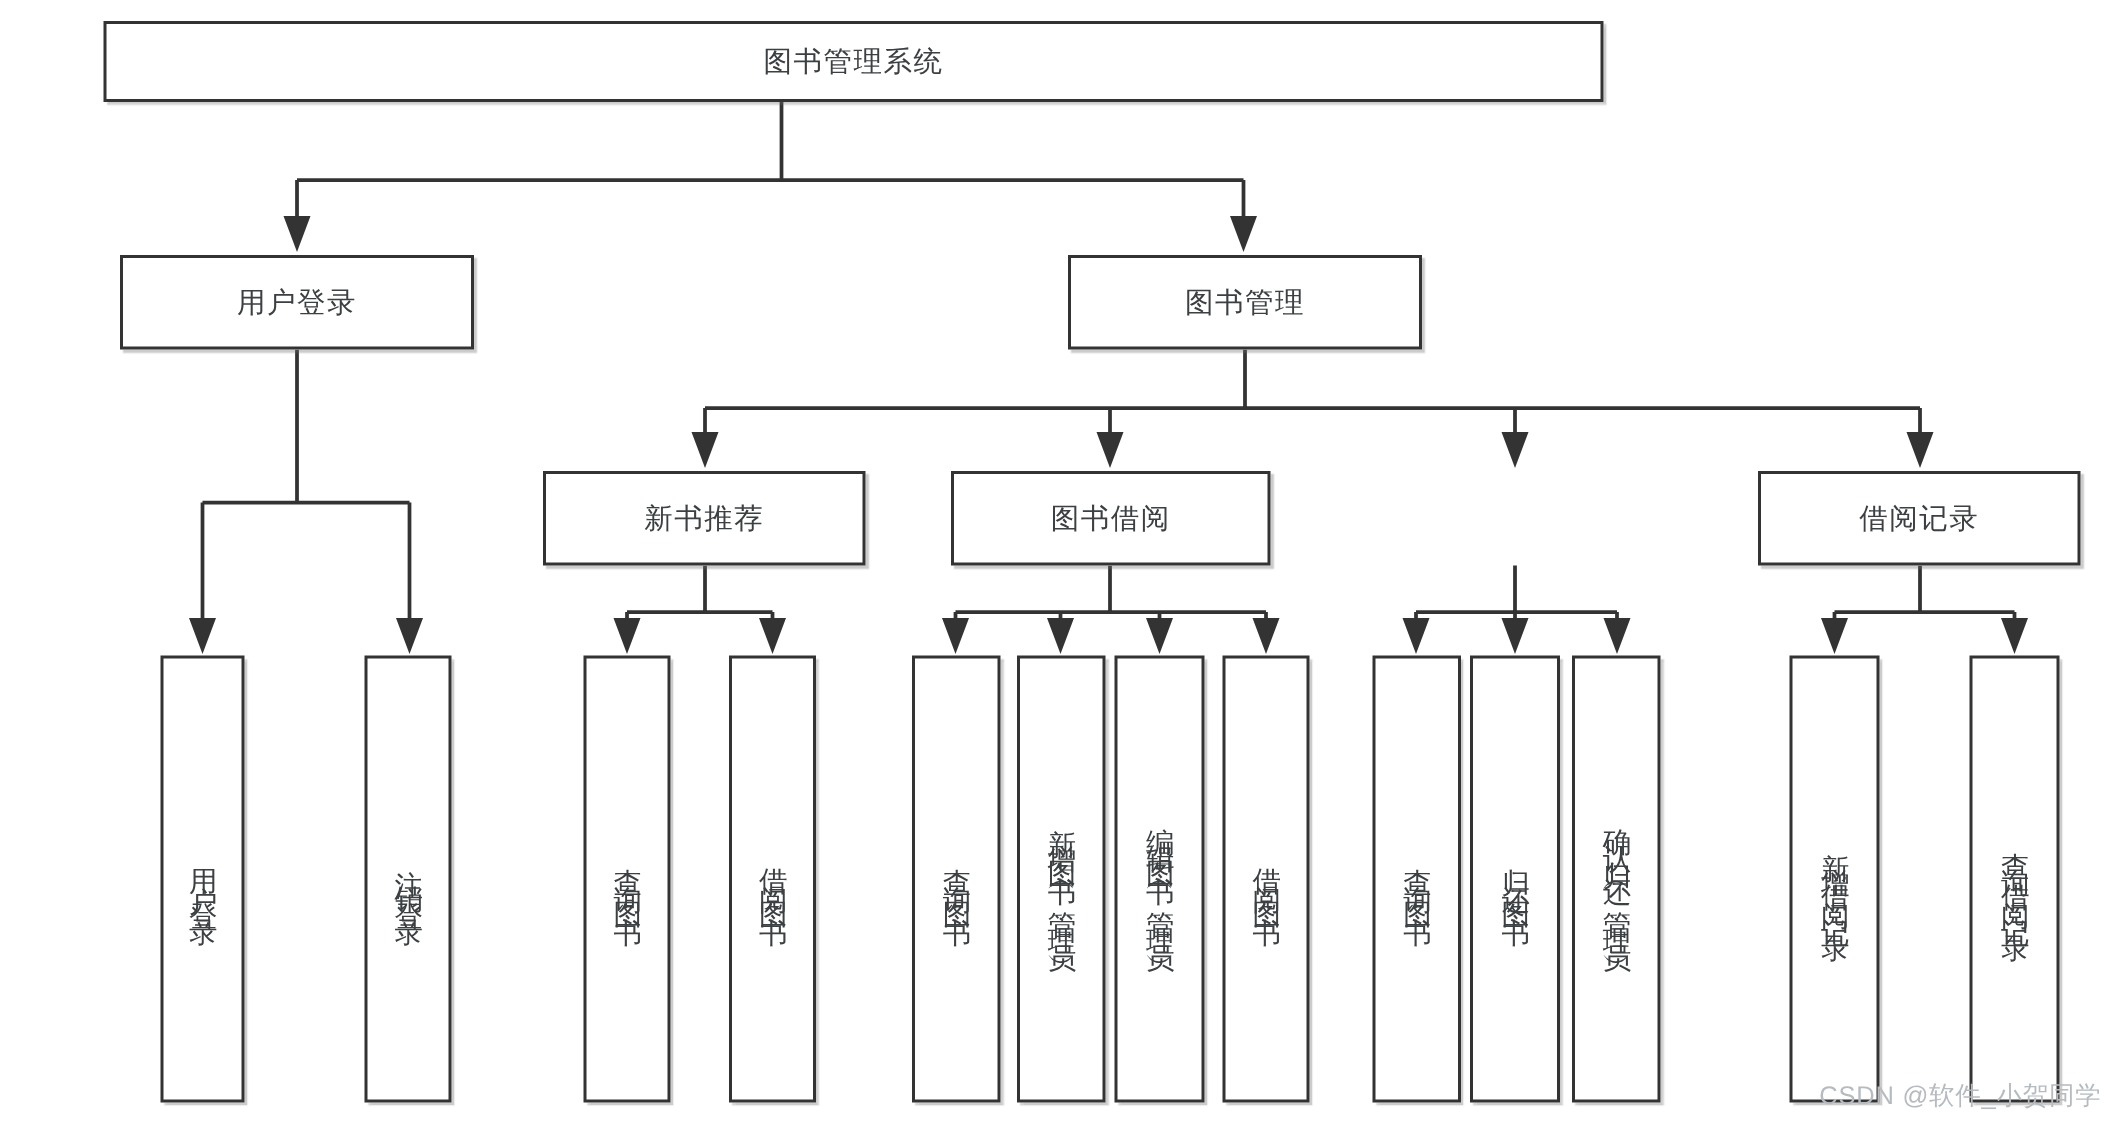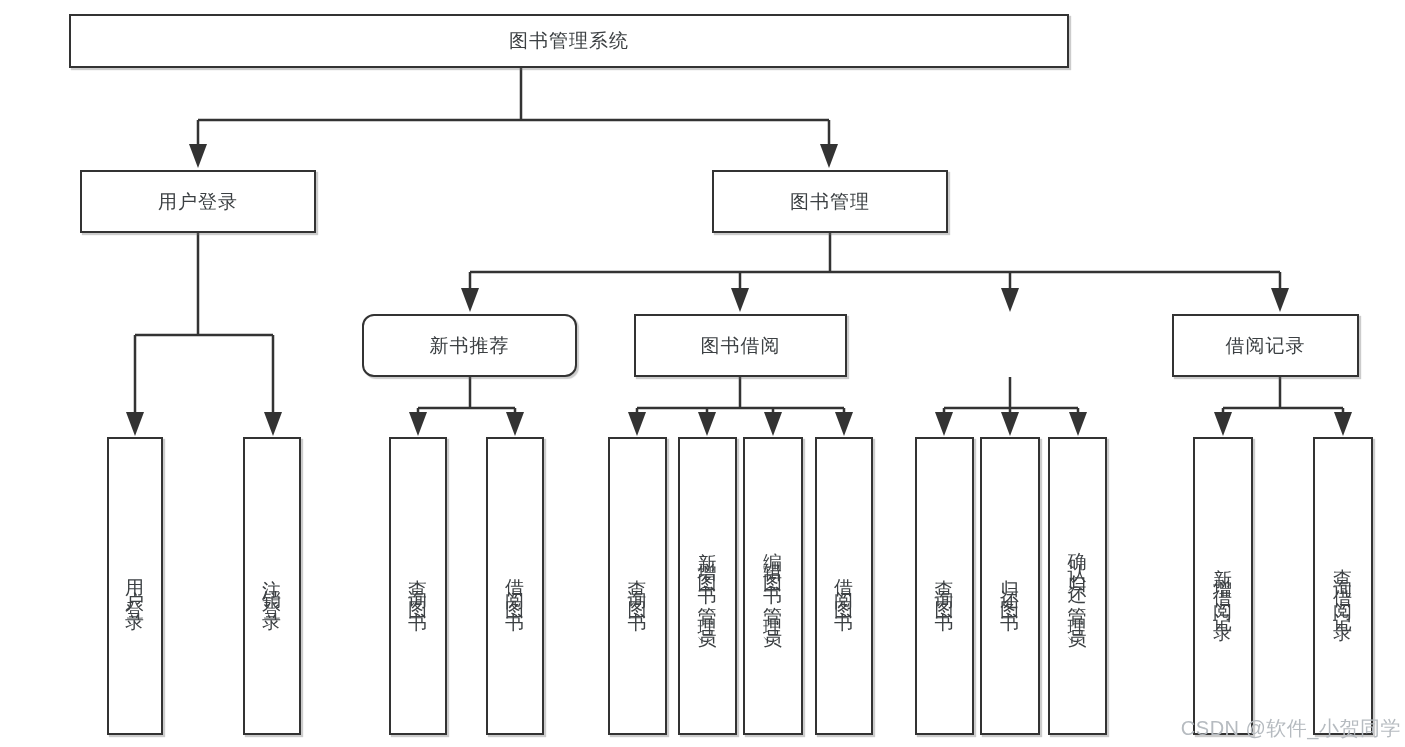--- a/index.html
+++ b/index.html
@@ -41,21 +41,21 @@
     font-size: 19px;
     line-height: 1.0;
     letter-spacing: 11px;
     color: #3c4043;
     white-space: nowrap;
   }
   .watermark {
     position: absolute;
     right: 4px;
     bottom: 5px;
-    font-size: 20px;
+    font-size: 17px;
     color: #b6bbc0;
     letter-spacing: 0.5px;
     z-index: 3;
     white-space: nowrap;
   }
 </style>
 </head>
 <body>
 
 <div class="canvas">
@@ -100,27 +100,27 @@
     <span class="hlabel">图书管理系统</span>
   </div>
 
   <div class="box" style="left:80px; top:170px; width:236px; height:63px;">
     <span class="hlabel">用户登录</span>
   </div>
   <div class="box" style="left:712px; top:170px; width:236px; height:63px;text-align:center;">
     <span class="hlabel">图书管理</span>
   </div>
 
-  <div class="box" style="left:362px; top:314px; width:215px; height:63px;border-radius:12px;">
+  <div class="box" style="left:362px; top:314px; width:215px; height:63px;">
     <span class="hlabel">新书推荐</span>
   </div>
   <div class="box" style="left:634px; top:314px; width:213px; height:63px;">
     <span class="hlabel">图书借阅</span>
   </div>
-  <div class="box" style="left:1172px; top:314px; width:187px; height:63px;">
+  <div class="box" style="left:1172px; top:314px; width:215px; height:63px;">
     <span class="hlabel">借阅记录</span>
   </div>
 
   <div class="box leaf" style="left:107px; width:56px;">
     <span class="vtext">用户登录</span>
   </div>
   <div class="box leaf" style="left:243px; width:58px;">
     <span class="vtext">注销登录</span>
   </div>
   <div class="box leaf" style="left:389px; width:58px;">

